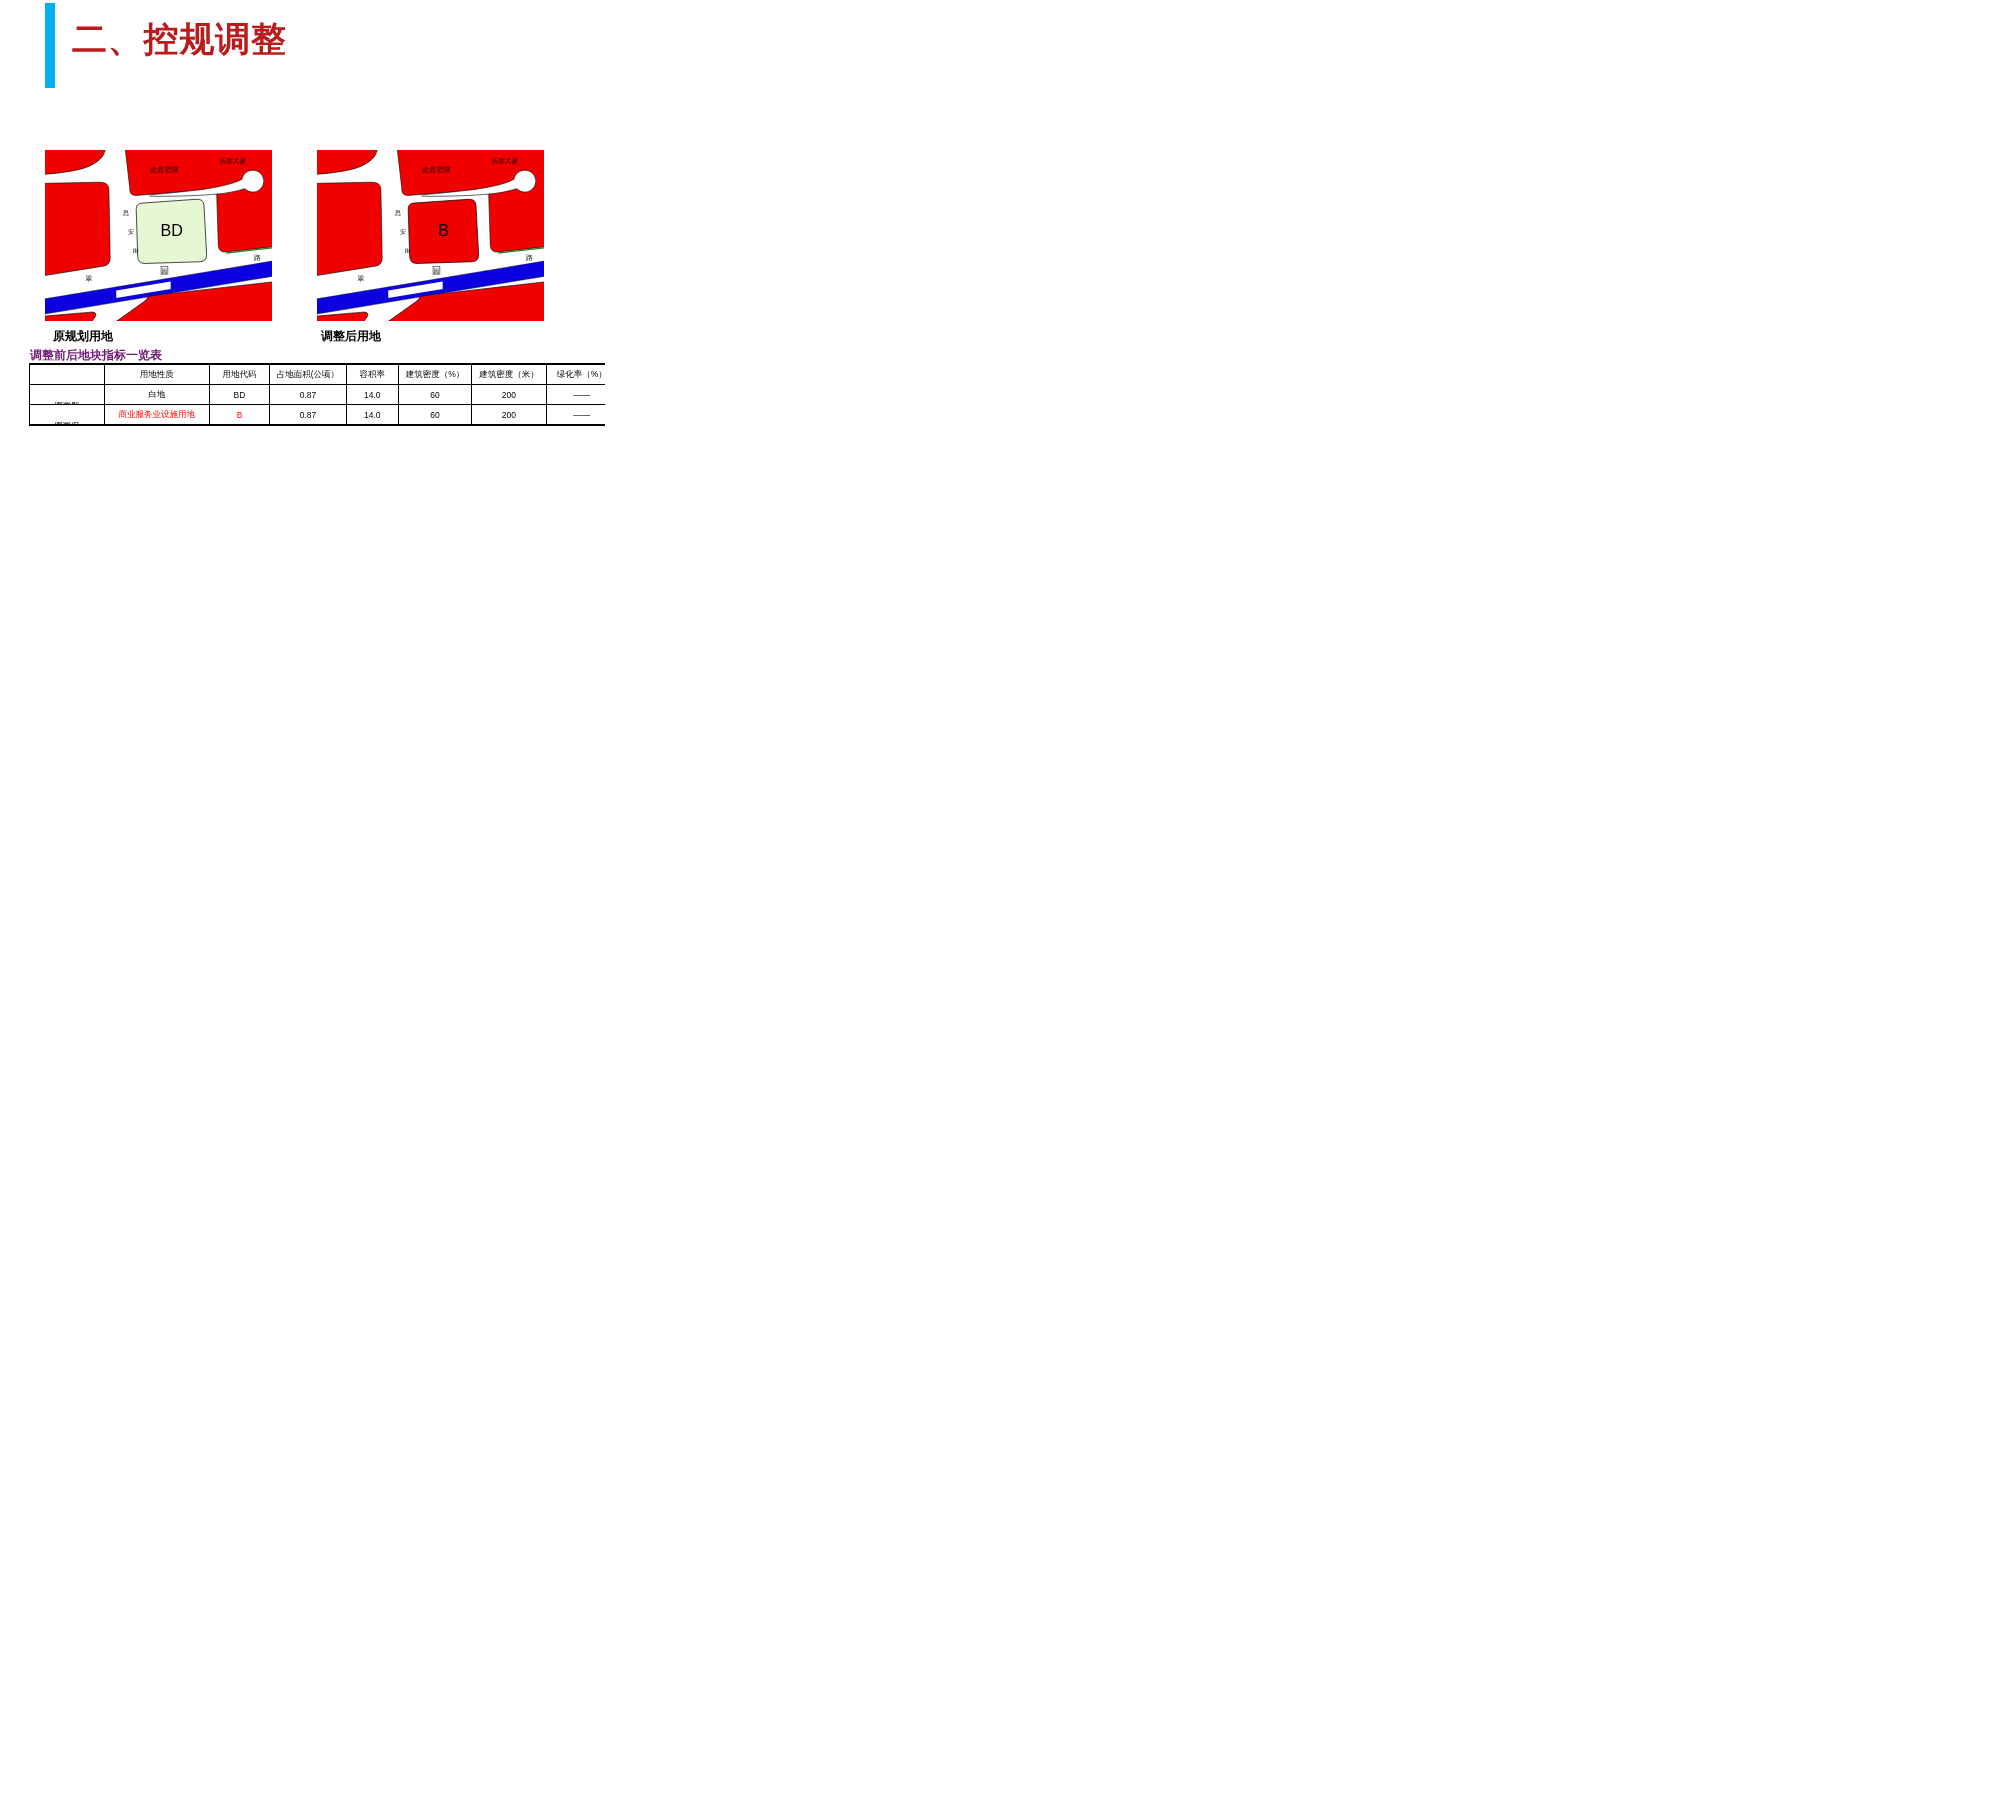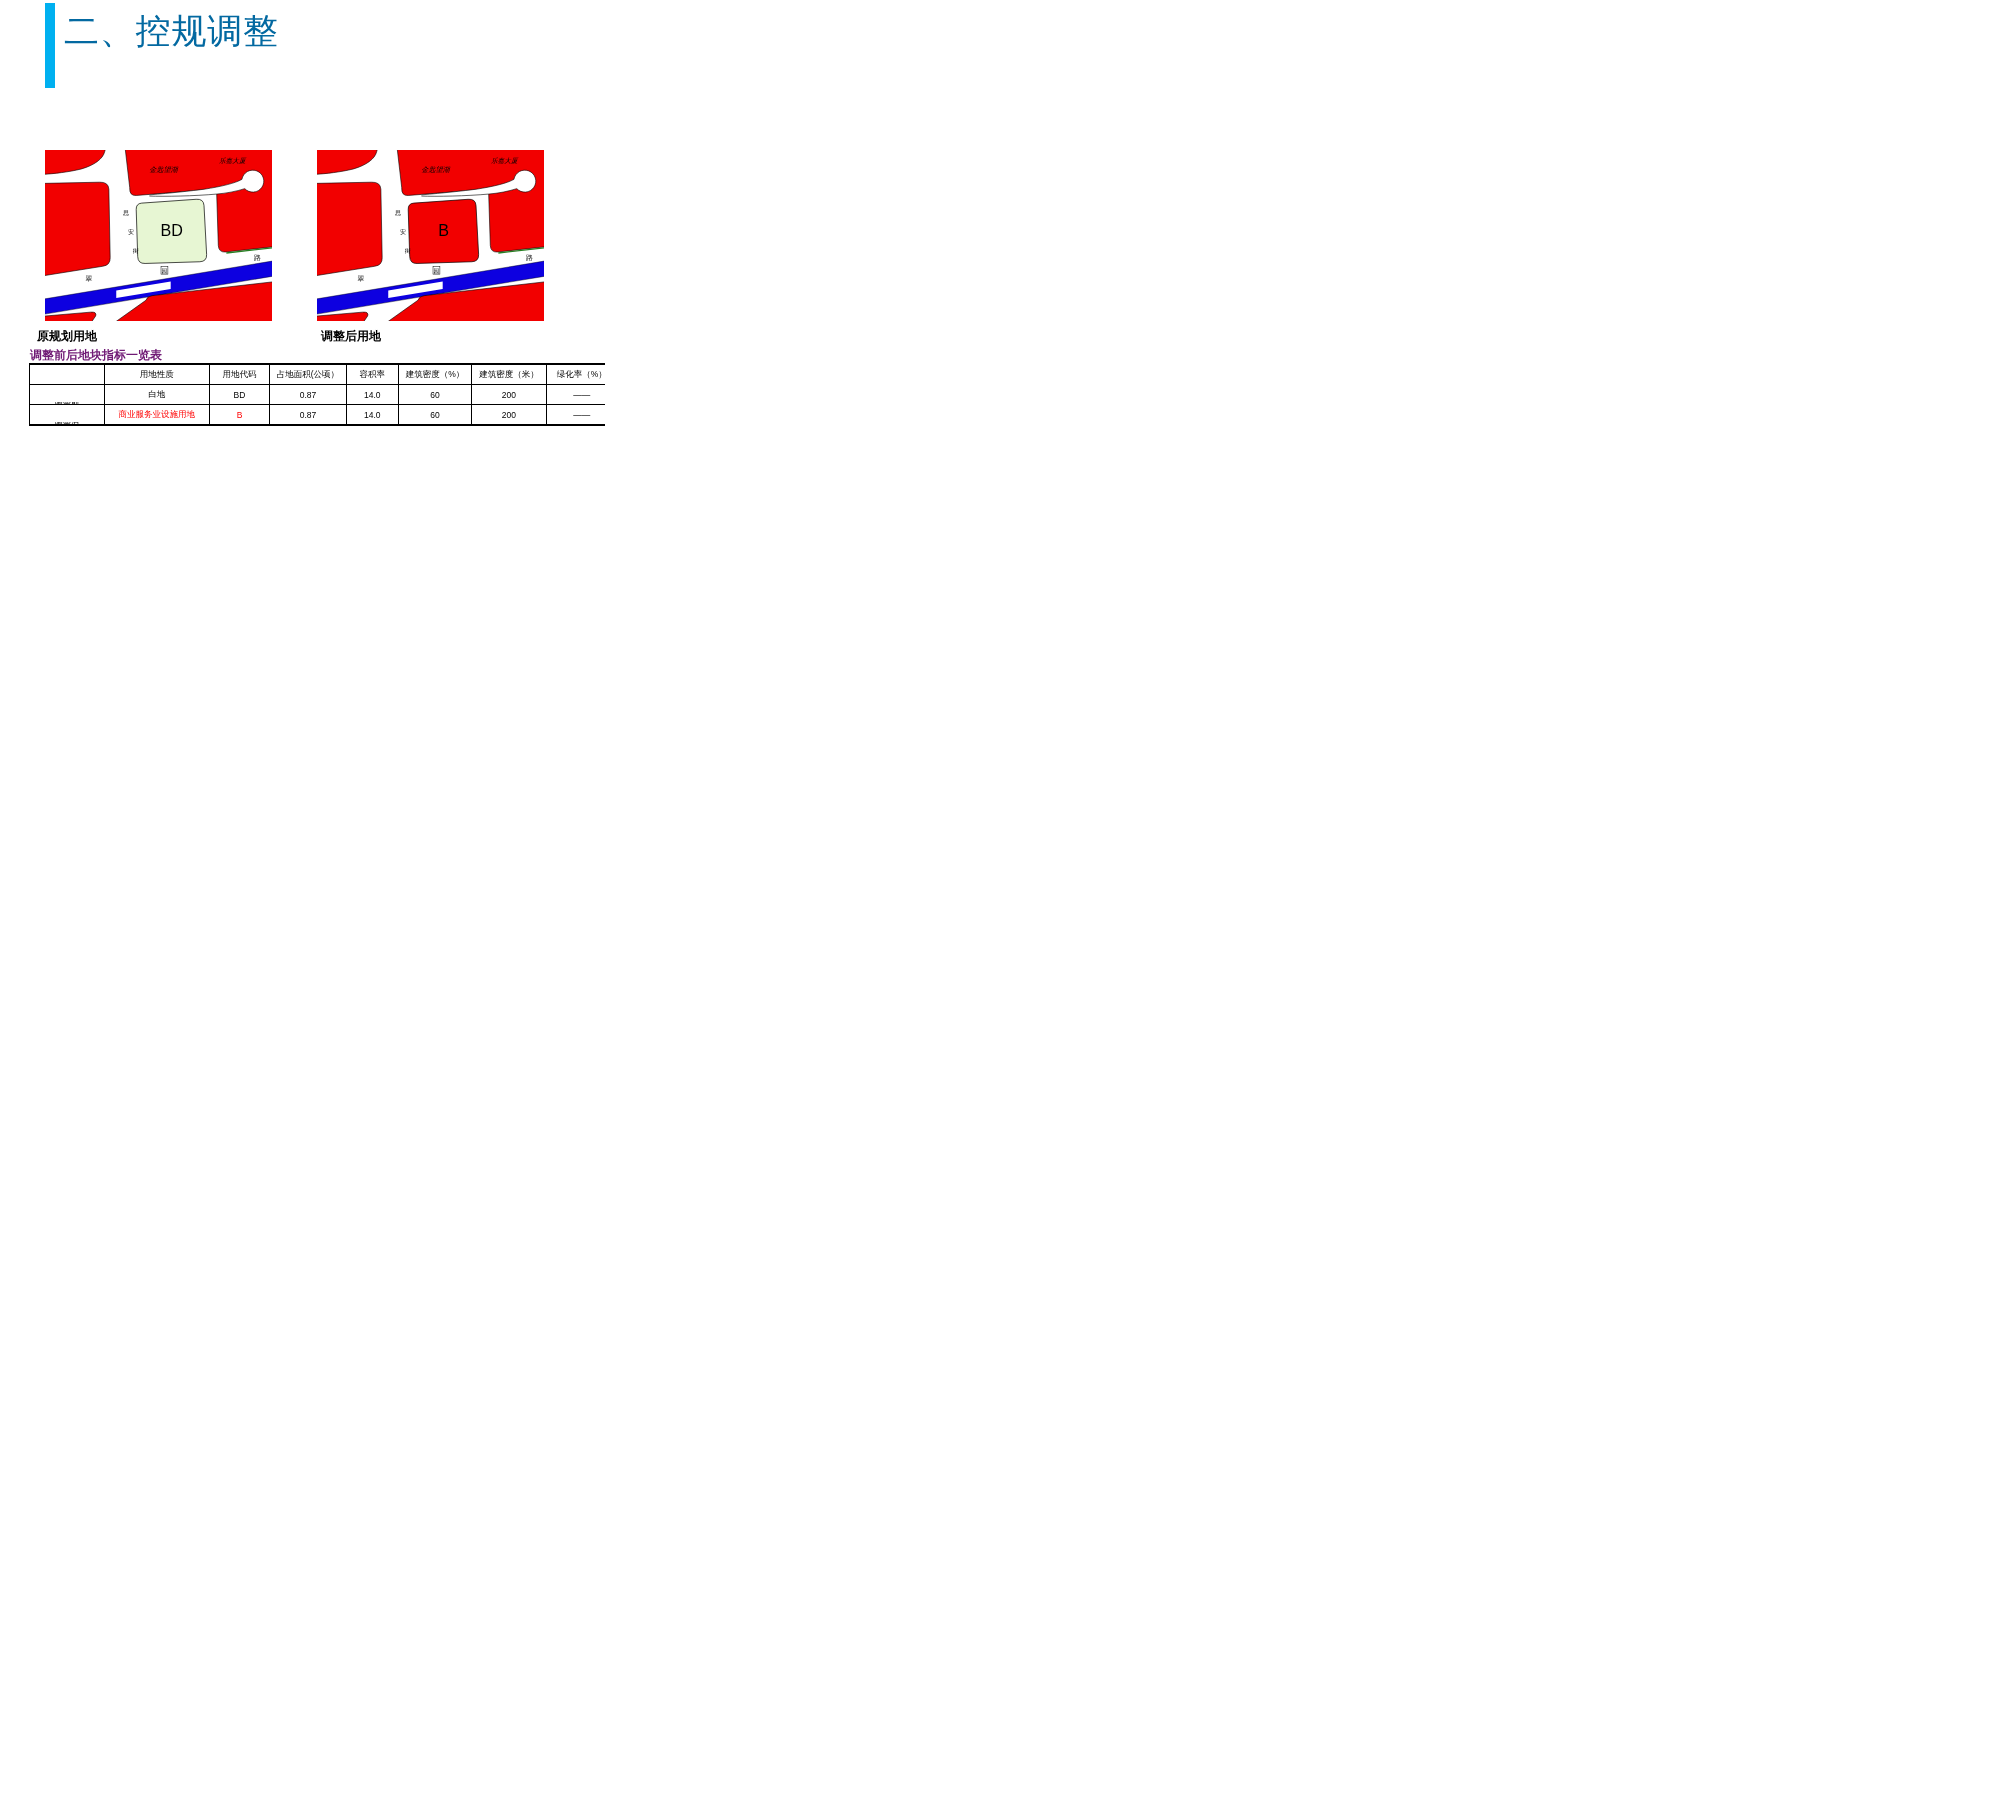--- a/index.html
+++ b/index.html
@@ -2,32 +2,32 @@
 <html style="font-size:6.4px"><head>
 <meta charset="utf-8">
 <style>
   html,body{margin:0;padding:0;background:#ffffff;}
   .page{
     position:relative;width:605px;height:453px;background:#ffffff;overflow:hidden;
     font-family:"Liberation Sans","DejaVu Sans",sans-serif;
   }
   .accent-bar{position:absolute;left:45px;top:2.8px;width:9.7px;height:85px;background:#00B0F0;}
   .slide-title{
-    position:absolute;left:64px;top:9.7px;margin:0;
-    font-size:35px;line-height:1.22;font-weight:normal;color:#0369a1;letter-spacing:0.8px;white-space:nowrap;
+    position:absolute;left:64px;top:9.7px;margin:8px;
+    font-size:35px;line-height:1.22;font-weight:bold;color:#b91c1c;letter-spacing:0.8px;white-space:nowrap;
   }
   .body-text{position:absolute;left:60px;top:61px;color:#595959;font-weight:600;}
   .body-line{font-size:17.7px;line-height:23px;white-space:nowrap;}
   .body-line.indent{margin-left:79px;}
   .map{position:absolute;top:150px;width:227px;height:171px;background:#ffffff;}
   .map.left{left:45px;}
   .map.right{left:317px;}
   .map svg{display:block;width:100%;height:100%;}
   .map-caption{position:absolute;top:330px;font-size:12px;line-height:13.7px;font-weight:600;color:#000;white-space:nowrap;}
-  .map-caption.left{left:37px;}
+  .map-caption.left{left:53px;}
   .map-caption.right{left:321px;}
   .tbl-title{position:absolute;left:30px;top:347px;font-size:12px;font-weight:600;color:#701a75;white-space:nowrap;font-family:Liberation Serif, serif;}
   .tbl{
     position:absolute;left:29px;top:363px;width:589px;
     border-top:2px solid #000;border-bottom:2px solid #000;
     border-left:0.8px solid #000;border-right:0.8px solid #000;
     box-sizing:border-box;
   }
   .trow{
     display:grid;

